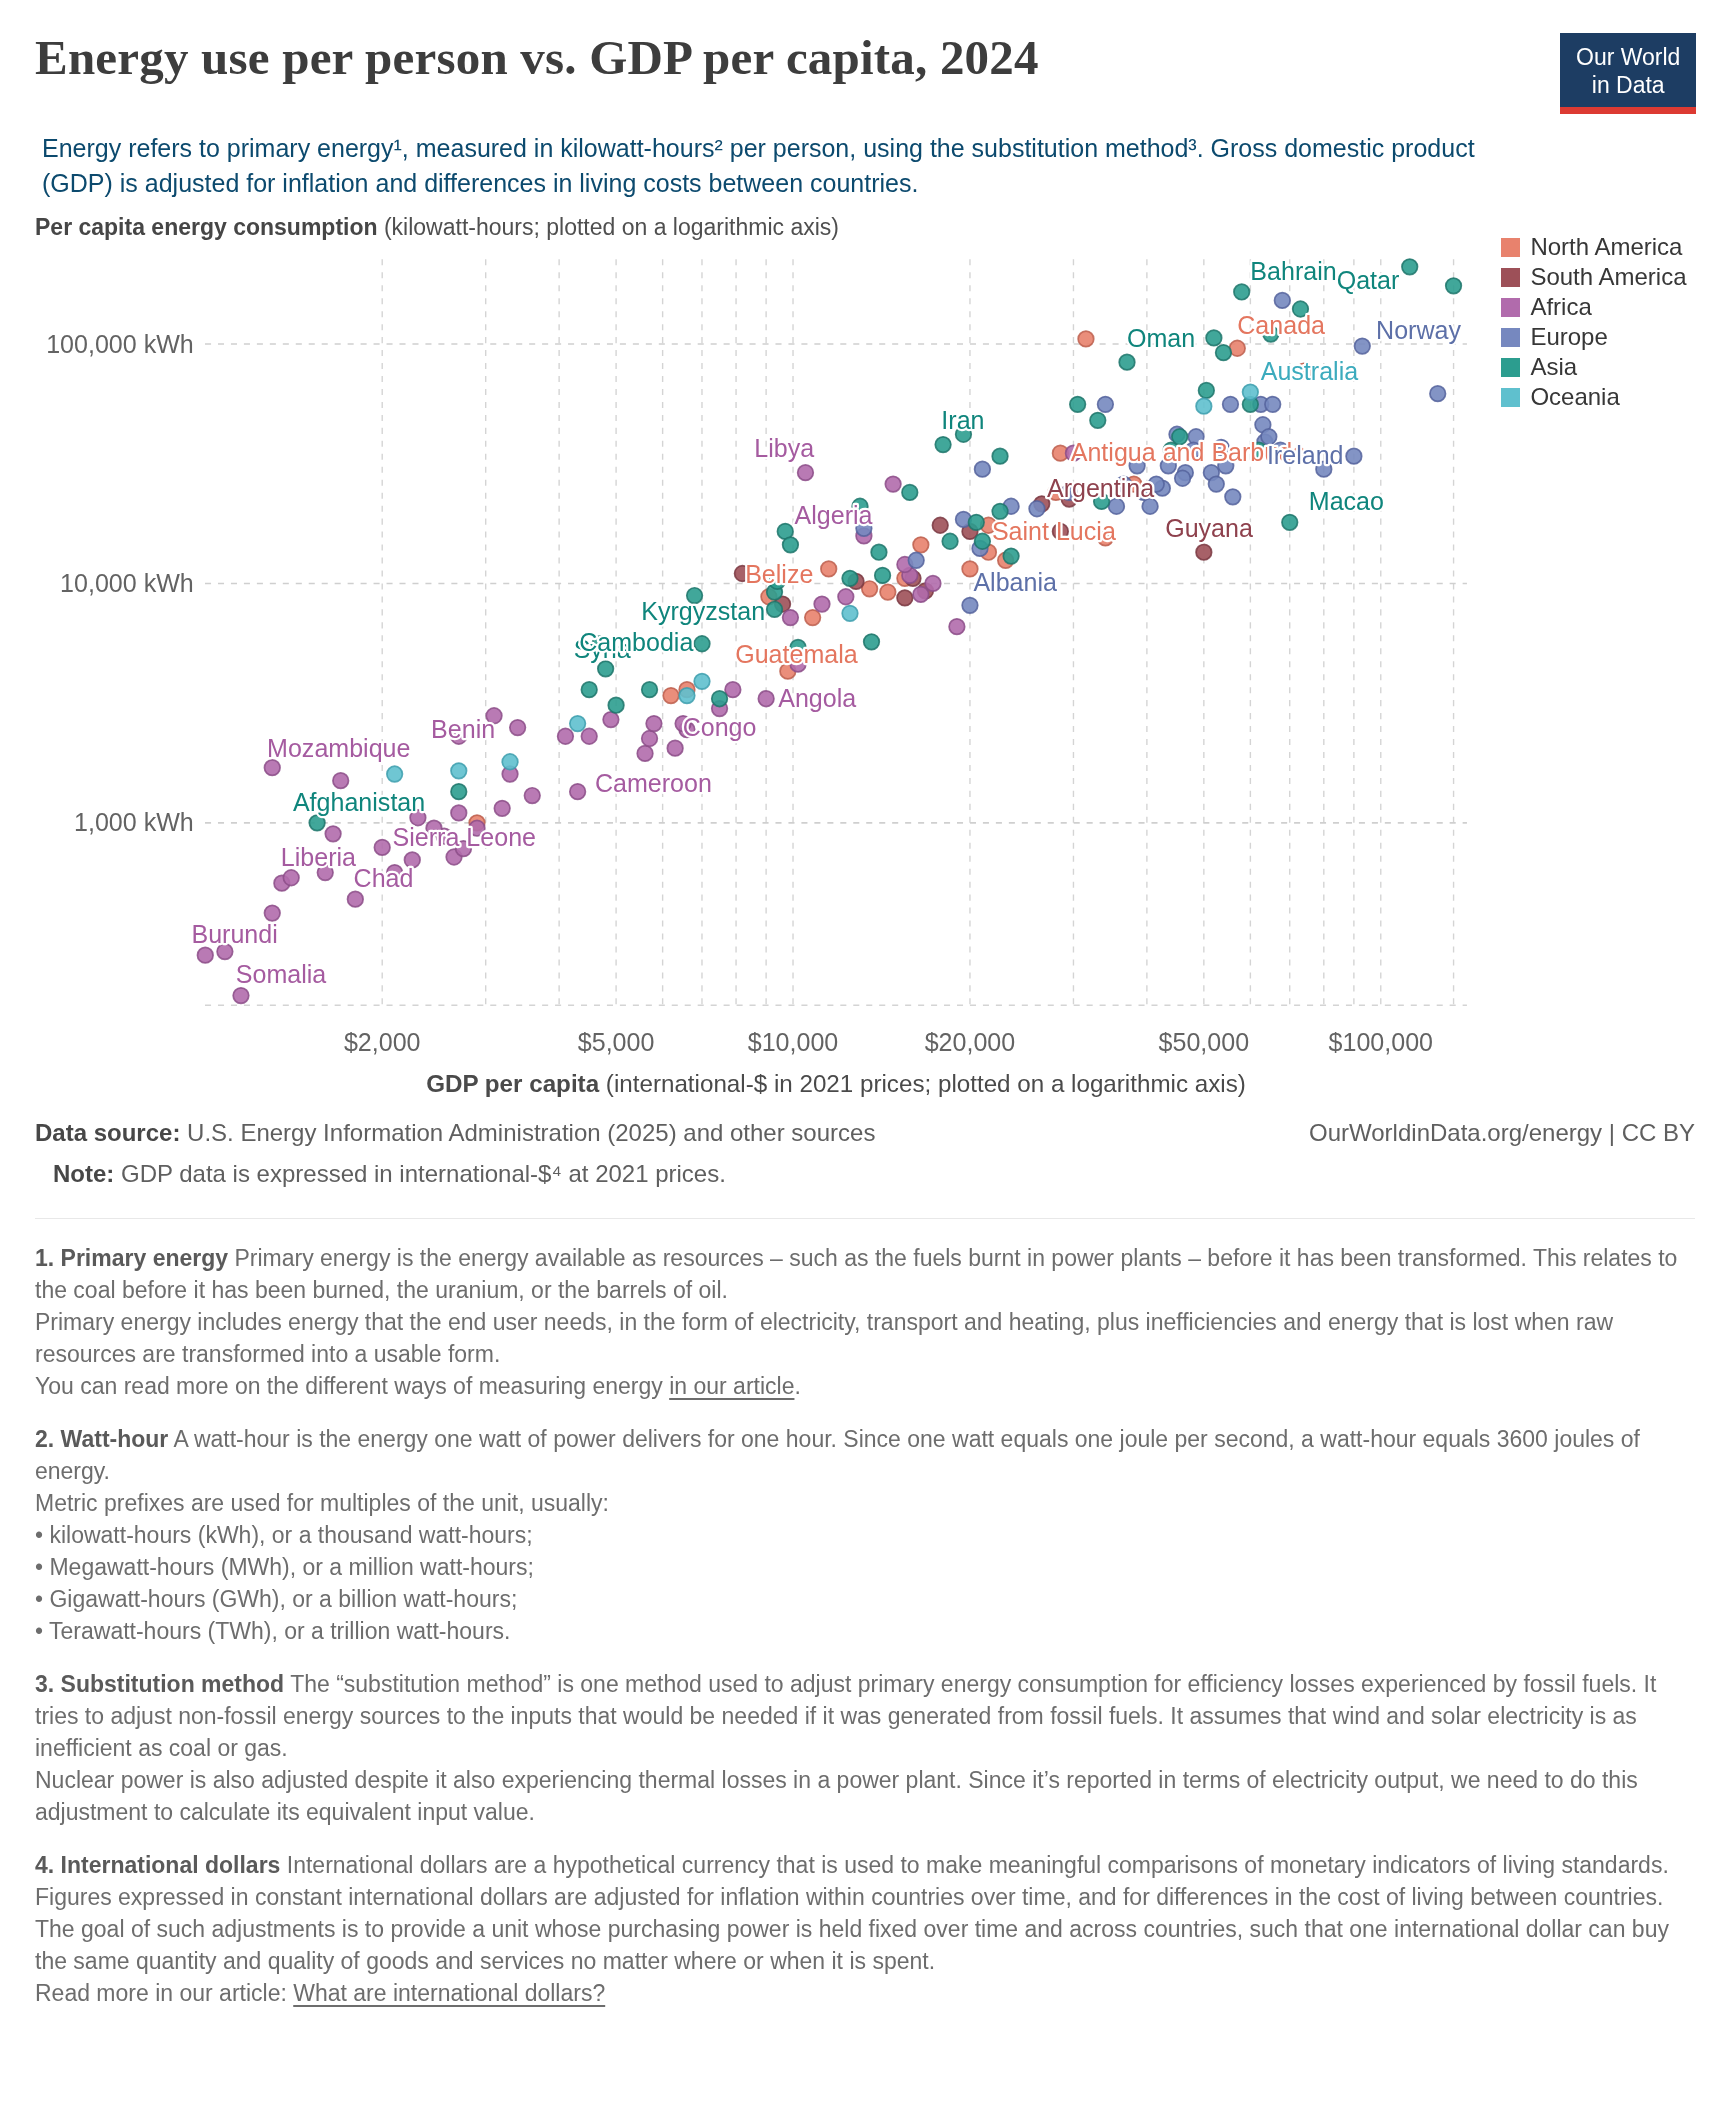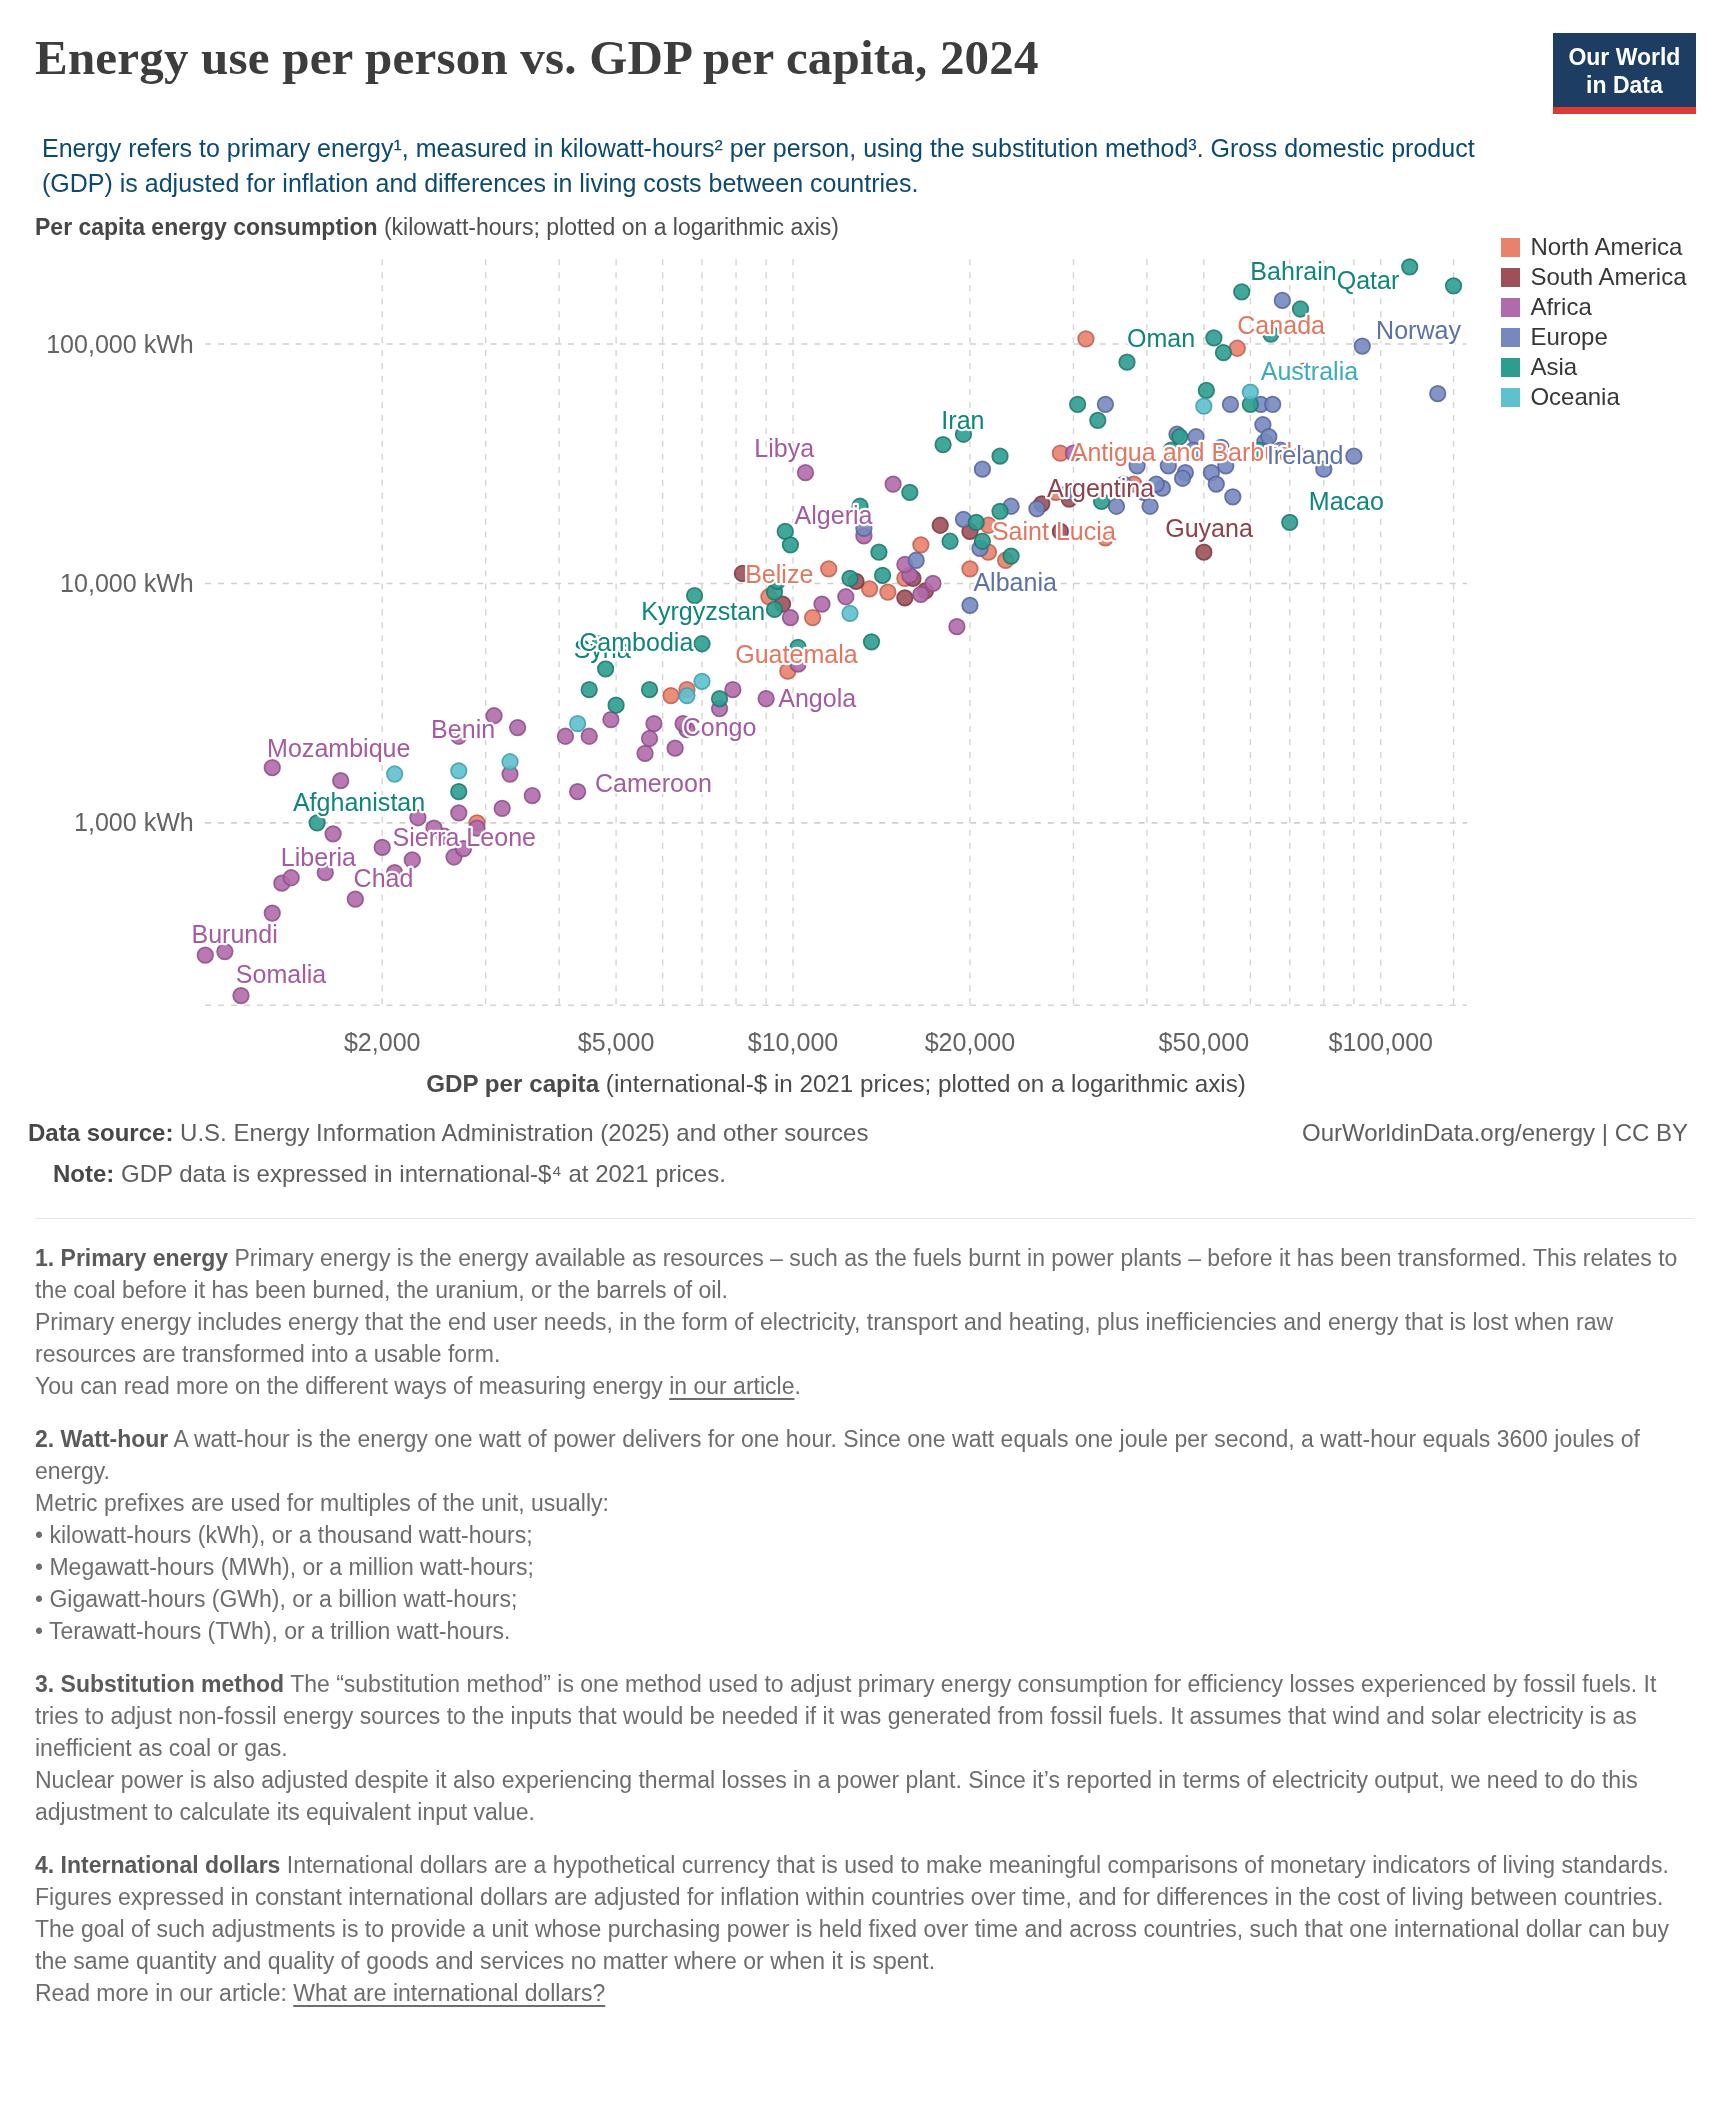--- a/index.html
+++ b/index.html
@@ -1,28 +1,28 @@
 <!DOCTYPE html>
 <html style="font-size:14px"><head>
 <meta charset="utf-8">
 <style>
   html,body{margin:0;padding:0;background:#fff;}
   body{width:1729px;height:2120px;position:relative;font-family:"Liberation Sans",sans-serif;overflow:hidden;}
   .abs{position:absolute;}
   #page-title{left:35px;top:29px;font-family:"Liberation Serif","DejaVu Serif",serif;font-size:49px;font-weight:700;color:#3d3d3d;letter-spacing:0.2px;}
   #page-subtitle{left:42px;top:111px;width:1435px;font-size:25px;line-height:35px;color:#0c4a6e;margin-top:20px;}
-  #owid-logo{right:33px;top:33px;background:#1d3d63;color:#fff;text-align:center;font-weight:700;font-size:23px;line-height:28.5px;padding:9.5px 15.6px 7.8px 15.6px;border-bottom:7.8px solid #dc3a32;}
+  #owid-logo{right:33px;top:33px;background:#1d3d63;color:#fff;text-align:center;font-weight:400;font-size:23px;line-height:28.5px;padding:9.5px 15.6px 7.8px 15.6px;border-bottom:7.8px solid #dc3a32;}
   #chart-heading{left:35px;top:214px;font-size:23px;color:#4f4f4f;}
   #chart-heading b{font-weight:700;color:#464646;}
   #legend{left:1501px;top:232px;}
   .legend-item{display:flex;align-items:center;height:30px;text-align:right;}
   .legend-swatch{width:19px;height:19px;margin-right:10.4px;flex:0 0 auto;}
   .legend-label{font-size:24px;color:#373737;white-space:nowrap;}
   #chart-svg{left:0;top:0;}
-  #footer-row{left:28px;top:1119px;width:1660px;display:flex;justify-content:space-between;font-size:24px;color:#5f5f5f;}
+  #footer-row{left:35px;top:1119px;width:1660px;display:flex;justify-content:space-between;font-size:24px;color:#5f5f5f;}
   #note-row{left:35px;top:1160px;width:1660px;font-size:24px;color:#5f5f5f;margin-left:18px;}
   .lead{font-weight:700;color:#474747;}
   #rule{left:35px;top:1218px;width:1660px;border-top:1.7px solid #e8e8e8;}
   #footnotes{left:35px;top:1242px;width:1643px;font-size:23px;line-height:32px;color:#6d6d6d;}
   .note{margin-bottom:21px;}
   .note p{margin:0;}
   .note strong{font-weight:700;color:#5a5a5a;}
   .fn-link{text-decoration:underline;text-underline-offset:4.3px;cursor:pointer;}
 </style>
 </head>

